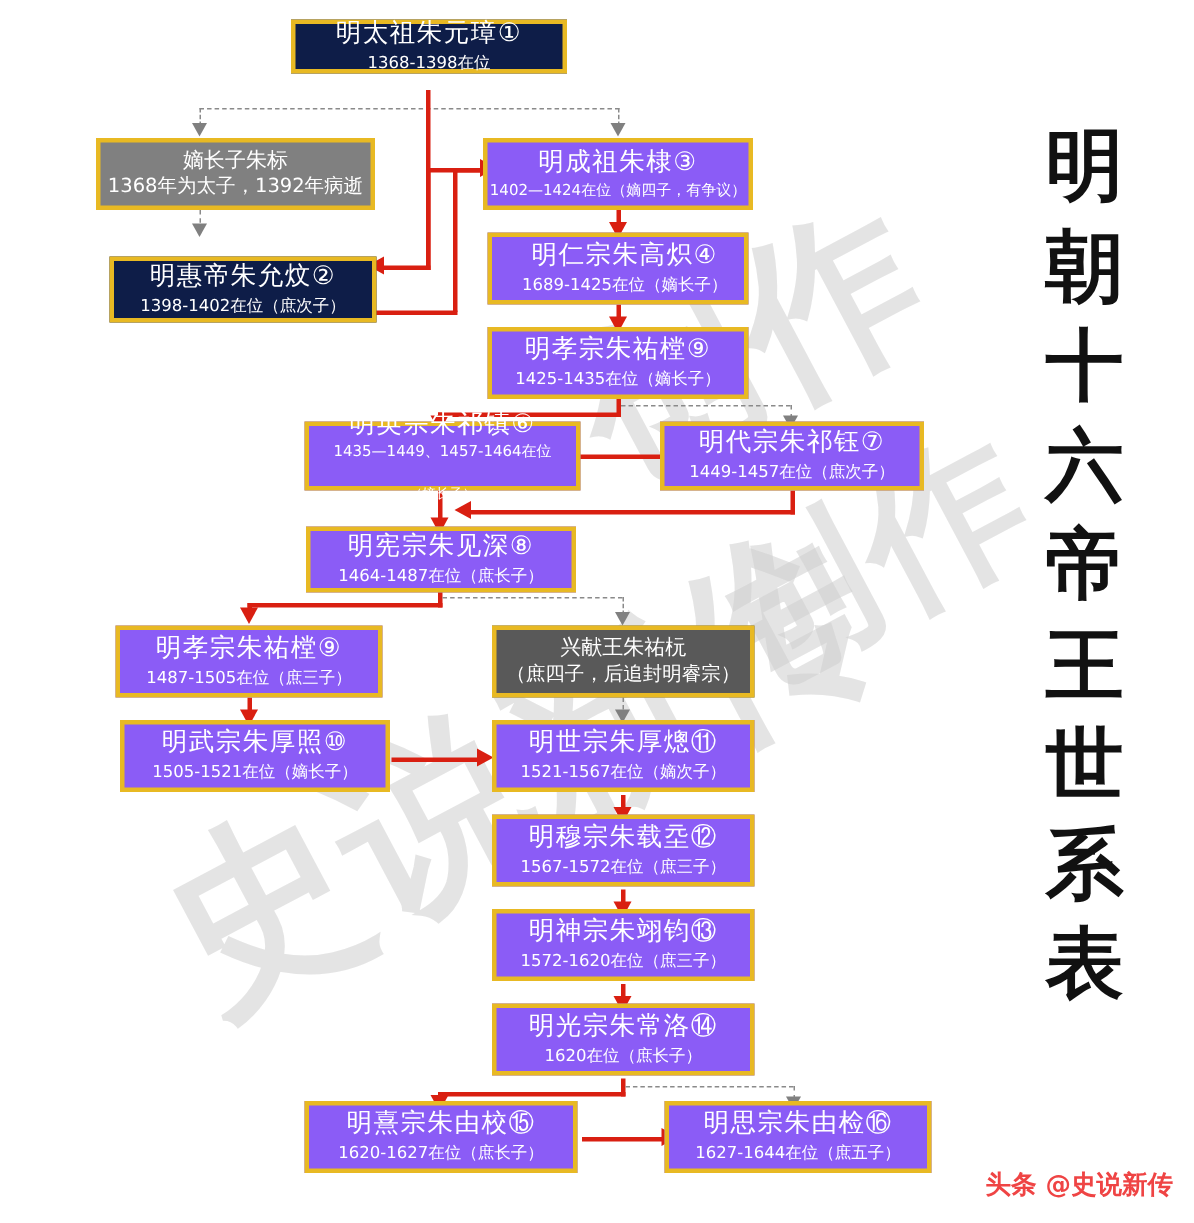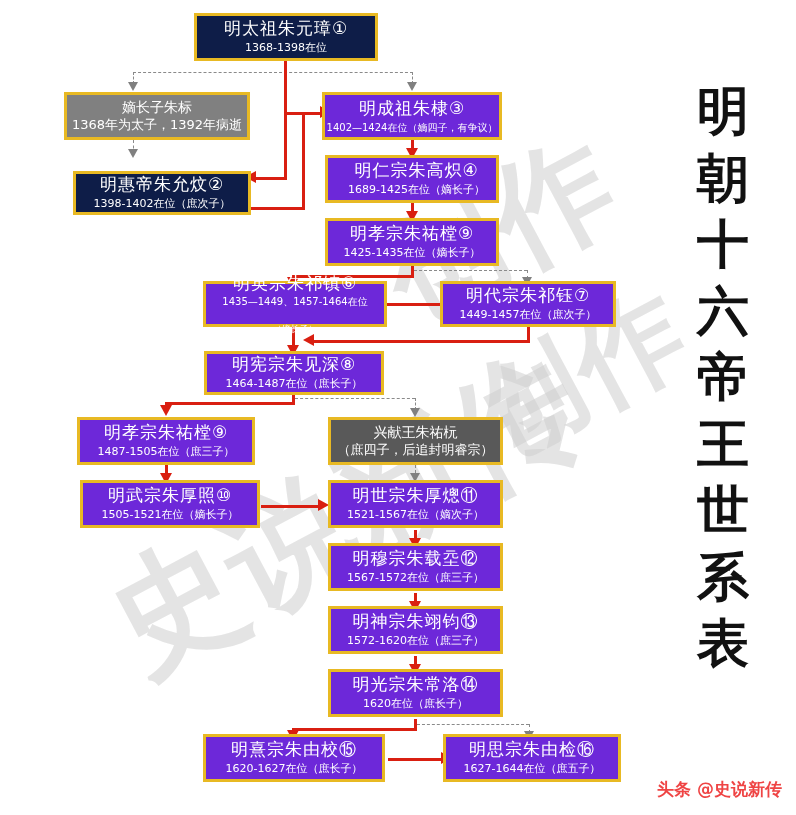--- a/index.html
+++ b/index.html
@@ -56,21 +56,21 @@
     margin-top: 3px;
     white-space: nowrap;
     font-family: "DejaVu Sans", "Liberation Sans", sans-serif;
   }
   .node .sub2 {
     font-size: 10px;
     margin-top: 16px;
     white-space: nowrap;
   }
   .node.dark  { background: #0e1d48; }
-  .node.blue  { background: #6d28d9; text-align: center; }
+  .node.blue  { background: #8b5cf6; text-align: center; }
   .node.gray  { background: #808080; }
   .node.gray2 { background: #595959; }
   .node.tiny .sub { font-size: 10px; }
   .node.tiny .sub2 { font-size: 9px; }
   .node.gray .ttl, .node.gray2 .ttl { font-size: 14px; letter-spacing: 0; }
   .node.gray .sub, .node.gray2 .sub { font-size: 13px; }
 
   
   .ln { position: absolute; z-index: 3; }
   .ln.red   { background: #d91f11; }
@@ -230,21 +230,21 @@
   <div class="ln vr red" style="left:292px; top:728px; height:8px;"></div>
   <div class="arrow ar-down-red" style="left:287px; top:730px;"></div>
 
   <div class="ln dash-h" style="left:417px; top:724px; width:112px;"></div>
   <div class="ln dash-v" style="left:529px; top:724px; height:9px;"></div>
   <div class="arrow ar-down-gray" style="left:524px; top:731px;"></div>
 
   <div class="ln hr red" style="left:388px; top:758px; width:57px;"></div>
   <div class="arrow ar-right-red" style="left:441px; top:752px;"></div>
 
-  <div class="node dark" style="left:194px; top:13px; width:184px; height:48px;">
+  <div class="node dark" style="left:194px; top:13px; width:184px; height:36px;">
     <div class="ttl">明太祖朱元璋①</div>
     <div class="sub">1368-1398在位</div>
   </div>
 
   <div class="node gray" style="left:64px; top:92px; width:186px; height:48px;">
     <div class="ttl">嫡长子朱标</div>
     <div class="sub">1368年为太子，1392年病逝</div>
   </div>
 
   <div class="node dark" style="left:73px; top:171px; width:178px; height:44px;">

